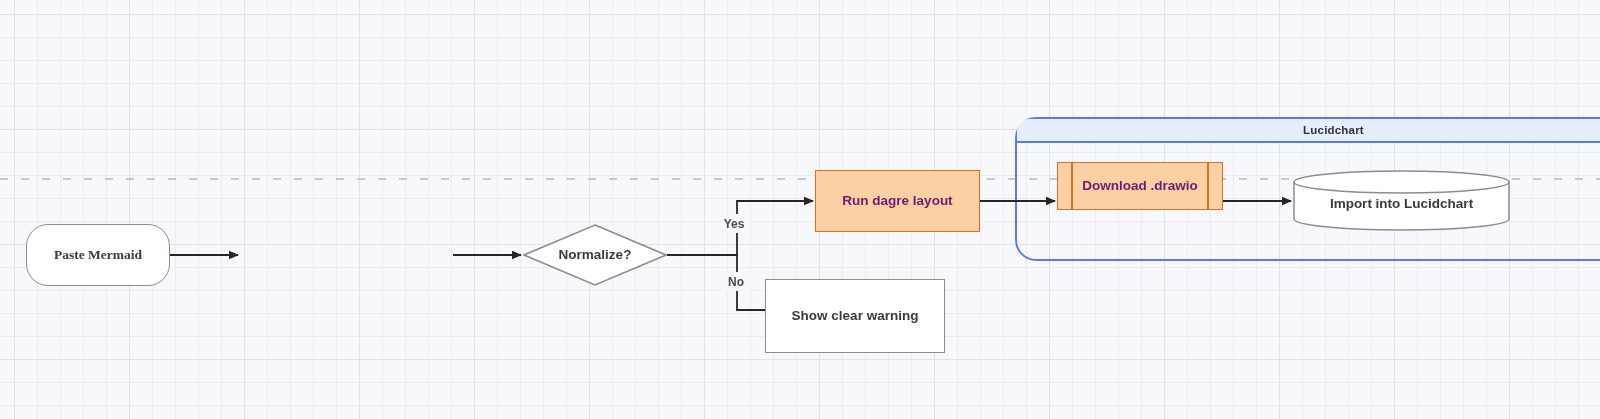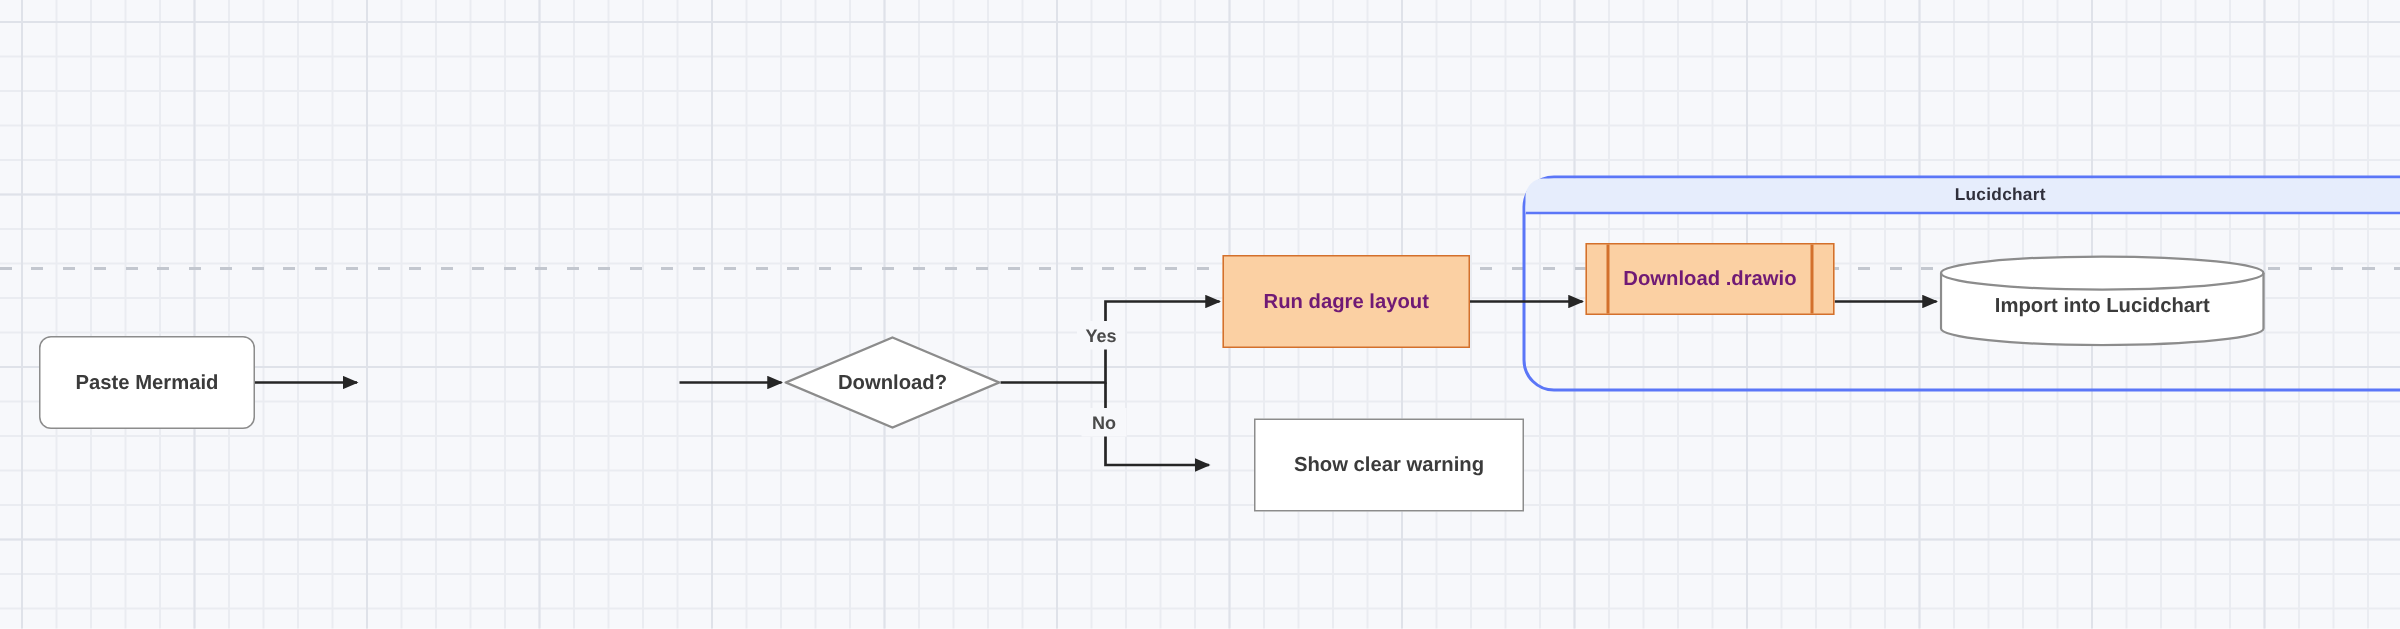--- a/index.html
+++ b/index.html
@@ -21,21 +21,21 @@
     position:absolute;left:0;top:178px;width:1600px;height:2px;z-index:0;
     background:repeating-linear-gradient(90deg,#c3c7cf 0 8px,transparent 8px 21px);
   }
   .edges{position:absolute;left:0;top:0;z-index:2;}
   .node{
     position:absolute;display:flex;align-items:center;justify-content:center;
     box-sizing:border-box;text-align:center;z-index:3;
     background:#ffffff;border:1.5px solid #8c8c8c;
     font-size:13.5px;font-weight:600;color:#3b3b3b;line-height:1.15;
   }
-  .rounded{border-radius:8px;}
+  .rounded{border-radius:22px;font-family:Liberation Serif, serif;}
   .shape-node{background:transparent;border:none;}
   .shape-node svg{position:absolute;left:0;top:0;}
   .shape-node .lbl{position:relative;z-index:1;text-align:right;}
   .orange{background:#fbd0a3;border-color:#d3702c;color:#701a75;}
   .sub-bar{position:absolute;top:0;bottom:0;width:2px;background:#d3702c;}
   .sub-bar.l{left:13px;} .sub-bar.r{right:13px;}
   .container-box{
     position:absolute;left:1015px;top:117px;width:637px;height:144px;
     box-sizing:border-box;border:2px solid #5b76f7;border-radius:21px;
     background:transparent;z-index:1;
@@ -79,28 +79,28 @@
 
   <div class="node rounded" style="left:26px;top:224px;width:144px;height:62px;">
     <span>Paste Mermaid</span>
   </div>
 
 
   <div class="node shape-node" style="left:523px;top:224px;width:144px;height:62px;">
     <svg width="144" height="62" viewBox="0 0 144 62">
       <polygon points="72,1 143,31 72,61 1,31" fill="#ffffff" stroke="#8c8c8c" stroke-width="1.5"></polygon>
     </svg>
-    <span class="lbl">Download?</span>
+    <span class="lbl">Normalize?</span>
   </div>
 
   <div class="node orange" style="left:815px;top:170px;width:165px;height:62px;">
     <span>Run dagre layout</span>
   </div>
 
-  <div class="node" style="left:836px;top:279px;width:180px;height:62px;">
+  <div class="node" style="left:765px;top:279px;width:180px;height:74px;">
     <span>Show clear warning</span>
   </div>
 
   <div class="node orange" style="left:1057px;top:162px;width:166px;height:48px;">
     <div class="sub-bar l"></div>
     <div class="sub-bar r"></div>
     <span>Download .drawio</span>
   </div>
 
   <div class="node shape-node" style="left:1293px;top:170px;width:217px;height:61px;">

